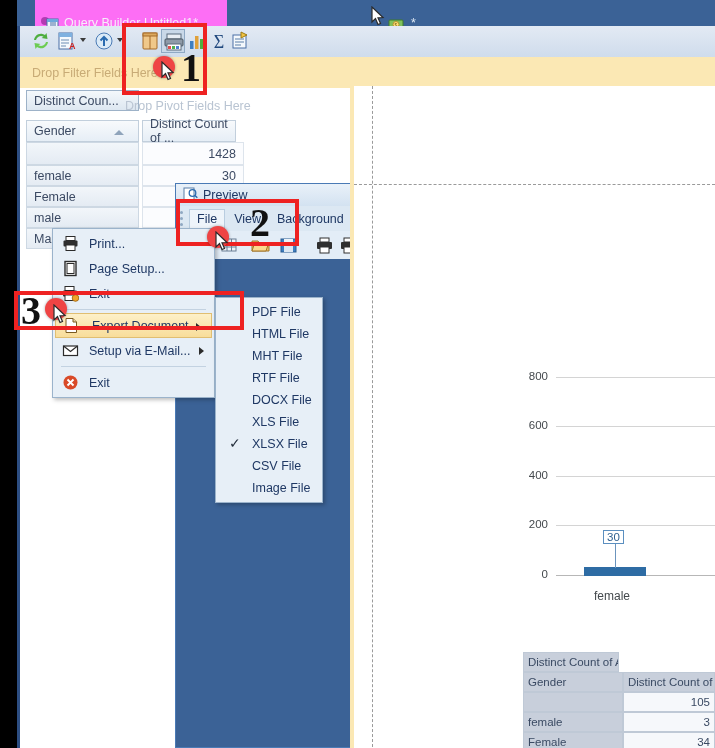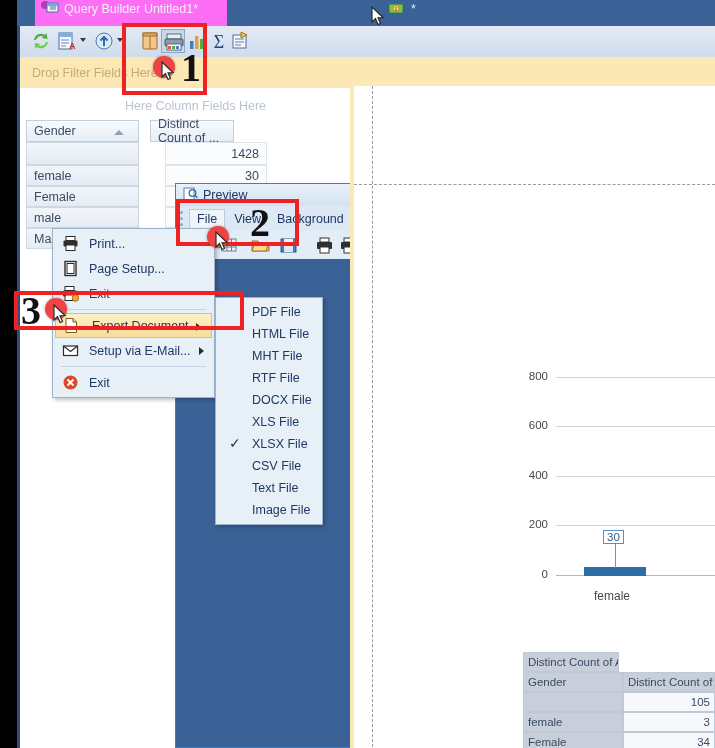--- a/index.html
+++ b/index.html
@@ -11,21 +11,21 @@
   .abs{position:absolute;}
 
   
   #app-root{position:absolute;left:0;top:0;width:715px;height:748px;background:#ffffff;overflow:hidden;}
   #left-black-strip{left:0;top:0;width:17px;height:748px;background:#000000;}
   #app-left-border{left:17px;top:0;width:3px;height:748px;background:#2d4e82;}
   #app-body-white{left:20px;top:120px;width:695px;height:628px;background:#ffffff;}
 
   
   #tabbar{left:17px;top:0;width:698px;height:26px;background:#3b6296;}
-  .tab{position:absolute;top:0;height:26px;display:flex;align-items:flex-end;
+  .tab{position:absolute;top:0;height:26px;display:flex;align-items:flex-start;
        padding:16px 6px;box-sizing:border-box;white-space:nowrap;}
   #tab-query{left:18px;width:192px;background:#fd6ef5;color:#f2eaf7;}
   #tab-pivot{left:192px;width:170px;background:#fd6ef5;color:#fdf3fc;}
   #tab-third{left:365px;width:60px;background:transparent;color:#dfe9f5;}
   .tab-label{font-size:12.5px;margin-left:5px;}
   #tab-query .tab-label{color:#f6eef9;}
   #tab-pivot .tab-label{color:#fdf4fd;}
   .tab-close{position:absolute;right:8px;top:4px;font-size:13px;color:#8c2b87;font-weight:bold;}
   .tabicon{position:relative;width:18px;height:16px;flex:0 0 18px;}
 
@@ -38,21 +38,21 @@
 
   
   #filter-area{left:20px;top:57px;width:695px;height:31px;background:#fbe8b4;border-bottom:1px solid #d8c794;}
   #filter-text{left:32px;top:66px;color:#c8ab76;font-size:12.5px;}
   #grid-zone{left:20px;top:88px;width:695px;height:160px;background:#ffffff;}
   .gcell{position:absolute;box-sizing:border-box;font-size:12.5px;color:#3c4a63;
          display:flex;align-items:center;}
   .field-btn{background:linear-gradient(#f4f8fb,#dde7f1);border:1px solid #9db2c8;padding-left:7px;}
   .hdr-cell{background:linear-gradient(#f8fafc,#e6eef6);border:1px solid #c2cfdc;padding-left:7px;}
   .row-cell{background:linear-gradient(#f2f6fa,#e4ebf3);border:1px solid #cdd8e3;padding-left:7px;}
-  .val-cell{background:#fbfcfe;border:1px solid #dde4ec;justify-content:flex-end;padding-right:7px;margin-left:23px;}
+  .val-cell{background:#fbfcfe;border:1px solid #dde4ec;justify-content:flex-end;padding-right:7px;}
   #drop-col-text{left:125px;top:99px;color:#b9c4d2;font-size:12.5px;}
   .sort-arrow{position:absolute;right:14px;top:9px;width:0;height:0;
               border-left:5px solid transparent;border-right:5px solid transparent;
               border-bottom:5px solid #8fa4bb;}
 
   
   #preview-win{left:175px;top:183px;width:540px;height:565px;
                background:#d6e3f0;border:1px solid #4a7ab5;box-sizing:border-box;}
   #preview-caption{position:absolute;left:0;top:0;width:538px;height:22px;
                    background:linear-gradient(#e9f1f9,#d3e2f1);display:flex;align-items:center;padding-left:7px;}
@@ -229,43 +229,44 @@
         <path d="M7 10h9M7 13h9M7 16h6" stroke="#5a7ea8" stroke-width="1"></path>
         <path d="M13 3l6 3-6 3z" fill="#f2c341" stroke="#9c7a16"></path>
       </svg>
     </div>
   </div>
 
   <div class="abs" id="filter-area"></div>
   <div class="abs" id="filter-text">Drop Filter Fields Here</div>
 
   <div class="abs" id="grid-zone">
+    <div class="gcell field-btn" style="left:6px;top:2px;width:113px;height:21px">Distinct Coun...</div>
 
     <div class="gcell hdr-cell" style="left:6px;top:32px;width:113px;height:22px">
       <span>Gender</span>
       <span class="sort-arrow"></span>
     </div>
-    <div class="gcell hdr-cell" style="left:130px;top:32px;width:84px;height:22px">Distinct Count of ...</div>
+    <div class="gcell hdr-cell" style="left:122px;top:32px;width:94px;height:22px">Distinct Count of ...</div>
 
     <div class="gcell row-cell" style="left:6px;top:54px;width:113px;height:23px"></div>
     <div class="gcell val-cell" style="left:122px;top:54px;width:102px;height:23px">1428</div>
 
     <div class="gcell row-cell" style="left:6px;top:77px;width:113px;height:21px">female</div>
     <div class="gcell val-cell" style="left:122px;top:77px;width:102px;height:21px">30</div>
 
     <div class="gcell row-cell" style="left:6px;top:98px;width:113px;height:21px">Female</div>
     <div class="gcell val-cell" style="left:122px;top:98px;width:102px;height:21px"></div>
 
     <div class="gcell row-cell" style="left:6px;top:119px;width:113px;height:21px">male</div>
     <div class="gcell val-cell" style="left:122px;top:119px;width:102px;height:21px"></div>
 
     <div class="gcell row-cell" style="left:6px;top:140px;width:113px;height:21px">Male</div>
     <div class="gcell val-cell" style="left:122px;top:140px;width:102px;height:21px"></div>
   </div>
-  <div class="abs" id="drop-col-text">Here Column Fields Here</div>
+  <div class="abs" id="drop-col-text">Drop Pivot Fields Here</div>
 
   <div class="abs" id="preview-win">
 
     <div id="preview-caption">
       <span>
         <svg width="15" height="14" viewBox="0 0 15 14">
           <rect x="1" y="1" width="10" height="12" fill="#ffffff" stroke="#5a7ea8"></rect>
           <circle cx="9.5" cy="6" r="3.3" fill="none" stroke="#2a6bb0" stroke-width="1.3"></circle>
           <path d="M12 8.5l2.3 2.3" stroke="#2a6bb0" stroke-width="1.5"></path>
         </svg>
@@ -552,23 +553,20 @@
       <span>XLS File</span>
       </div>
     <div class="sub-mi">
       <span class="check-mark">✓</span>
       <span>XLSX File</span>
       </div>
     <div class="sub-mi">
       <span>CSV File</span>
       </div>
     <div class="sub-mi">
-      <span>Text File</span>
-      </div>
-    <div class="sub-mi">
       <span>Image File</span>
       </div>
   </div>
 
   <div class="redbox" style="left:122px;top:23px;width:85px;height:72px"></div>
   <div class="reddot" style="left:153px;top:56px"></div>
   <svg class="cursor" style="left:161px;top:61px" viewBox="0 0 14 20">
     <path d="M1 1 L1 16 L4.5 12.5 L7 18.5 L9.5 17.5 L7 11.8 L12 11.5 Z" fill="#ffffff" stroke="#2b2b2b" stroke-width="1.2"></path>
   </svg>
   <div class="stepnum" style="left:181px;top:48px">1</div>

